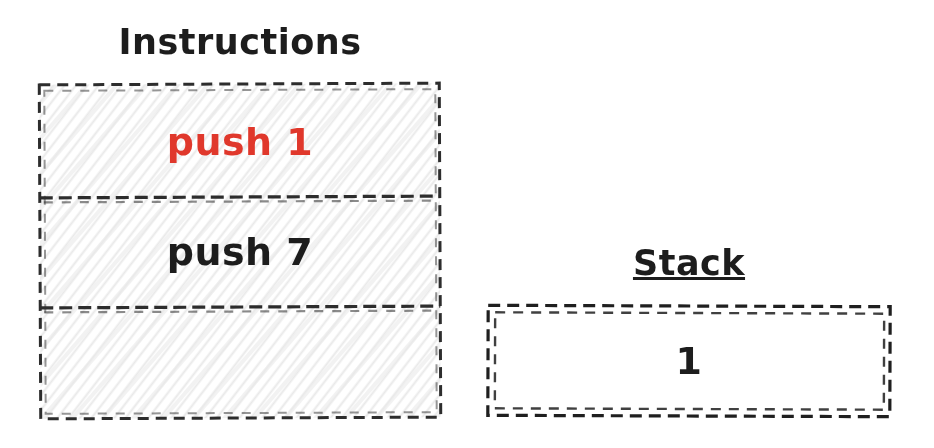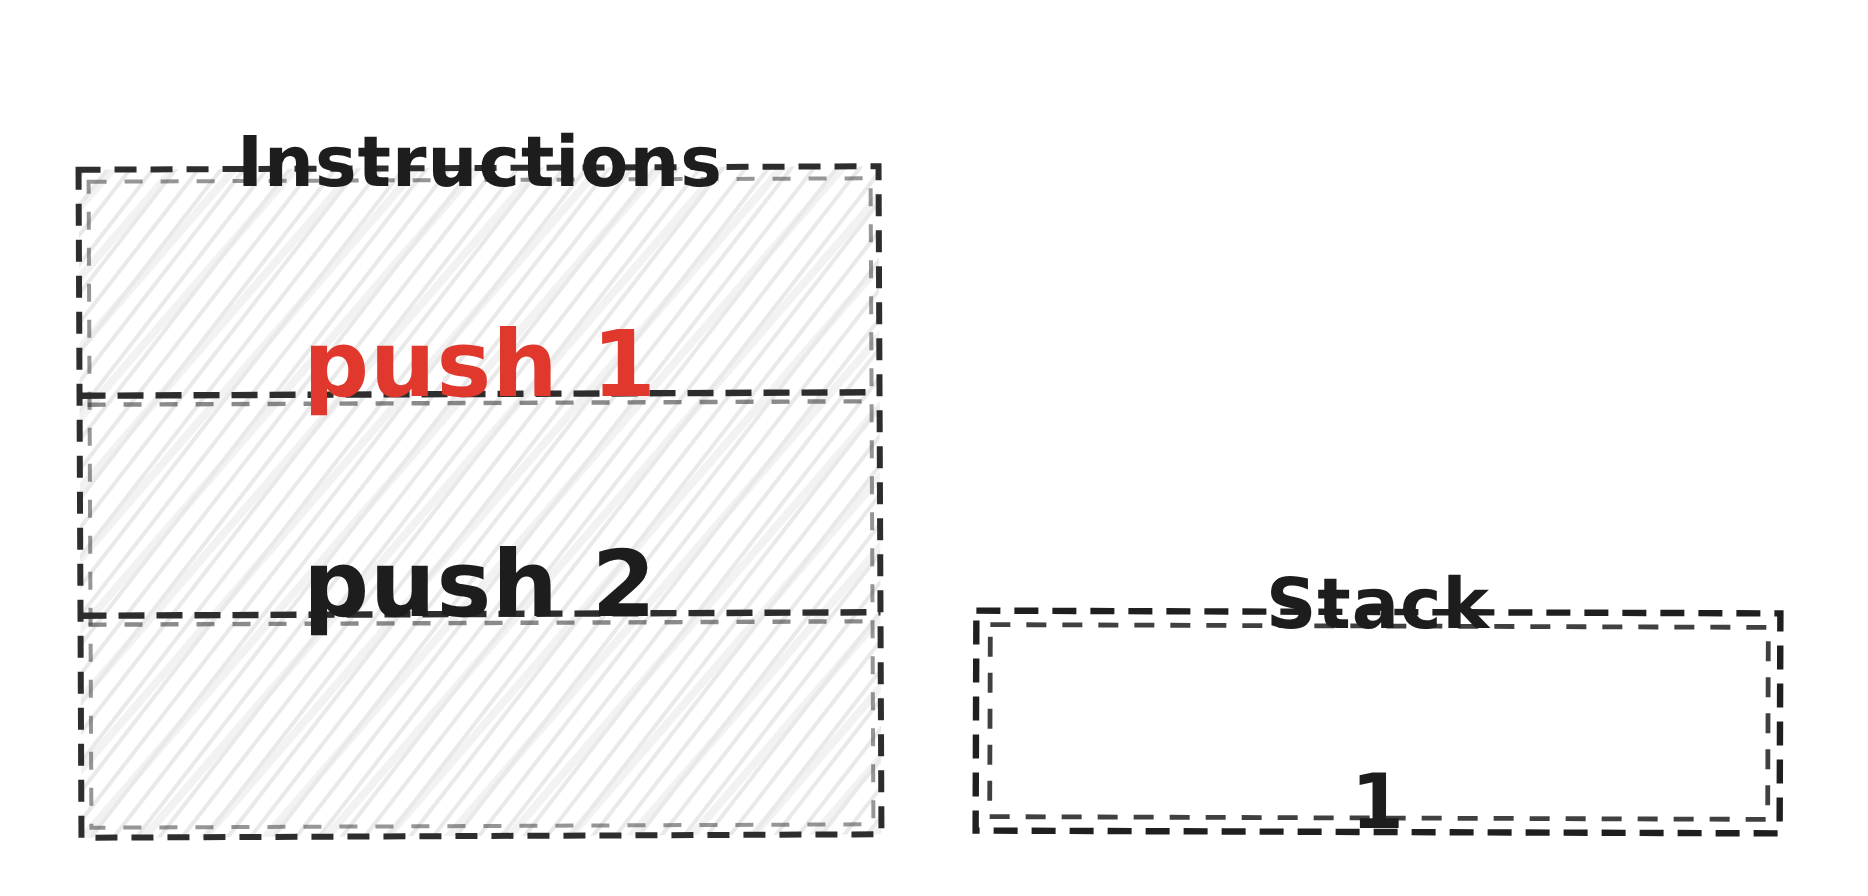--- a/index.html
+++ b/index.html
@@ -22,27 +22,26 @@
   .label {
     position: absolute;
     display: flex;
     align-items: center;
     justify-content: center;
     color: #1d1d1d;
     font-weight: 700;
     letter-spacing: 0.5px;
     pointer-events: none;
     white-space: nowrap;
-    margin-top: 40px;
   }
   .diagram-title {
     font-size: 35px;
   }
   .row-label {
-    font-size: 46px;
+    font-size: 38px;
   }
   .row-label.highlighted {
     color: var(--highlight, #e0382c);
   }
   .stack-value {
     font-size: 38px;
   }
   .watermark {
     position: absolute;
     right: 4px;
@@ -79,21 +78,21 @@
       <line x1="44" y1="311.5" x2="438" y2="311.5" stroke="#2d2d2d" stroke-width="2.2" stroke-dasharray="9 9" opacity="0.55"></line>
     </g>
 
     <g transform="rotate(0.2 689 361)">
       <rect x="488" y="306" width="402" height="110" fill="#ffffff" stroke="#1f1f1f" stroke-width="3.2" stroke-dasharray="12 7"></rect>
       <rect x="495" y="313" width="389" height="96" fill="none" stroke="#1f1f1f" stroke-width="2.4" stroke-dasharray="10 8" opacity="0.85"></rect>
     </g>
   </svg>
 
   <div class="label diagram-title" style="left:40px; top:20px; width:400px; height:44px;">Instructions</div>
-  <div class="label diagram-title" style="left:488px; top:241px; width:402px; height:44px;">Stack</div>
+  <div class="label diagram-title" style="left:488px; top:241px; width:402px; height:44px;text-decoration:underline;">Stack</div>
 
   <div class="label row-label highlighted" style="left:40px; top:86px; width:400px; height:111px;">push 1</div>
-  <div class="label row-label" style="left:40px; top:197px; width:400px; height:110px;">push 2</div>
+  <div class="label row-label" style="left:40px; top:197px; width:400px; height:110px;">push 7</div>
 
   <div class="label stack-value" style="left:488px; top:306px; width:402px; height:110px;">1</div>
 
 
 </div>
 
 </body></html>

